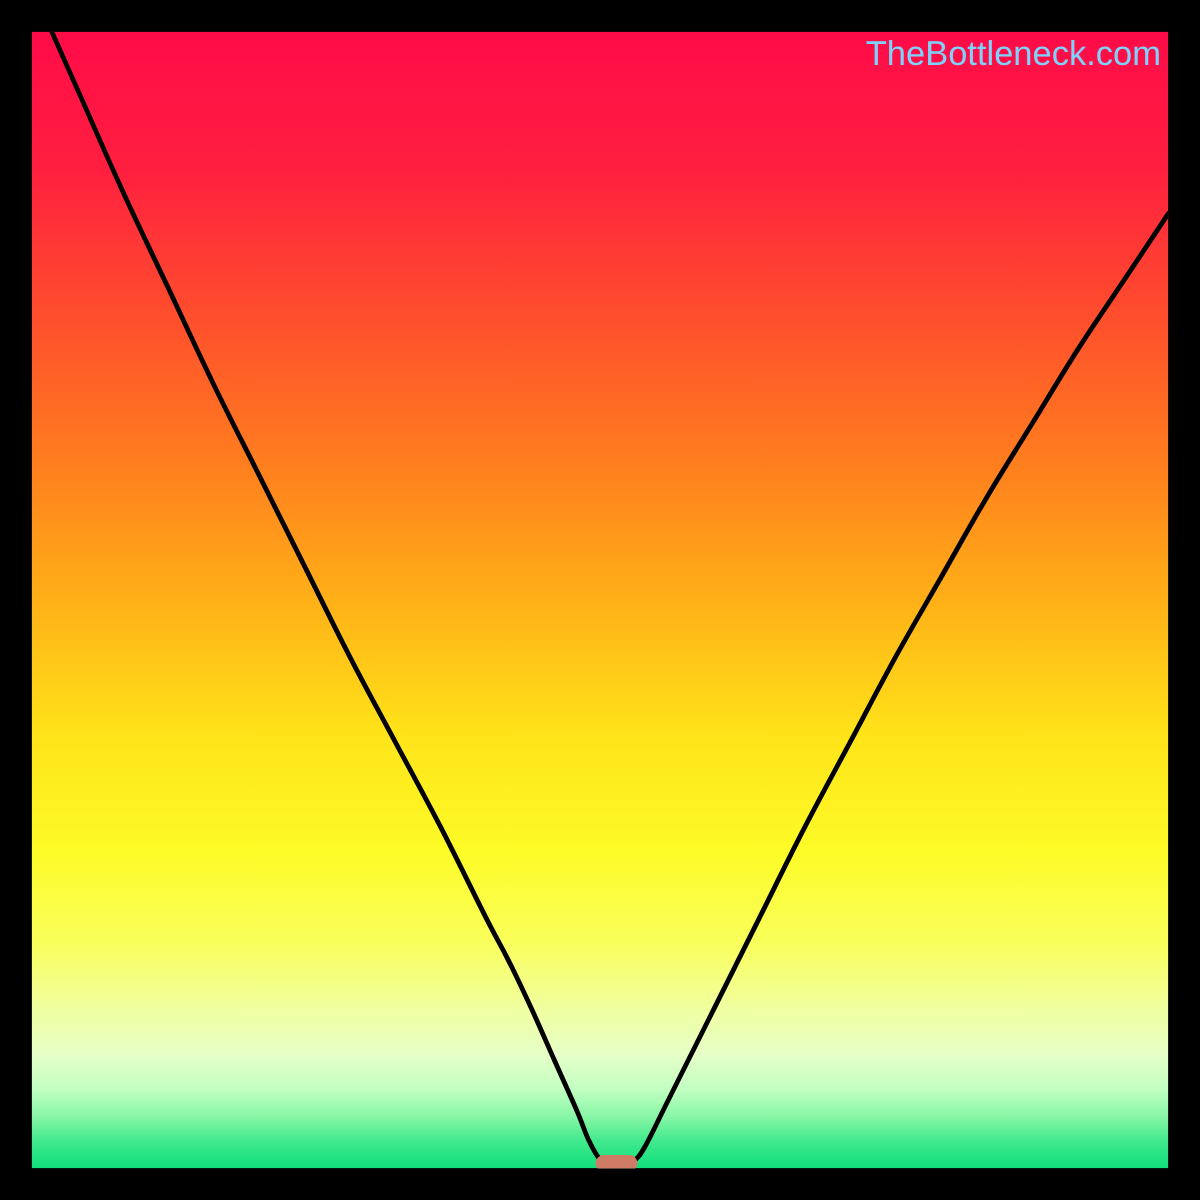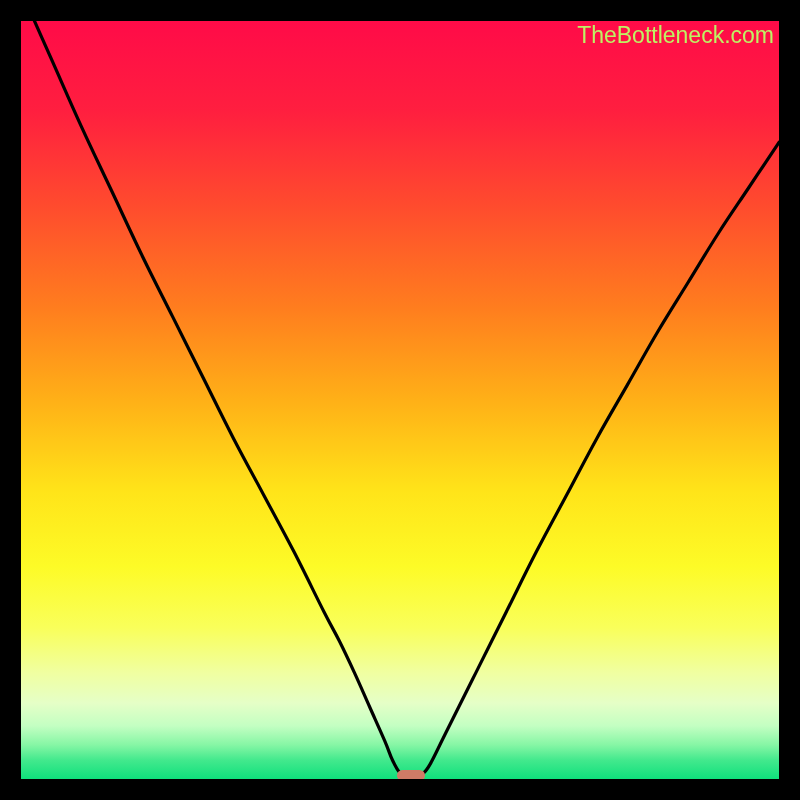--- a/index.html
+++ b/index.html
@@ -24,21 +24,21 @@
   left: 9px;
   top: 9px;
   width: 758px;
   height: 758px;
   overflow: hidden;
 }
 .watermark {
   position: absolute;
   top: 10px;
   right: 14px;
-  color: #bef264;
+  color: #7dd3fc;
   font-size: 23px;
   font-weight: 400;
   letter-spacing: 0px;
   z-index: 50;
 }
 .curve {
   position: absolute;
   left: 0;
   top: 0;
   z-index: 30;

